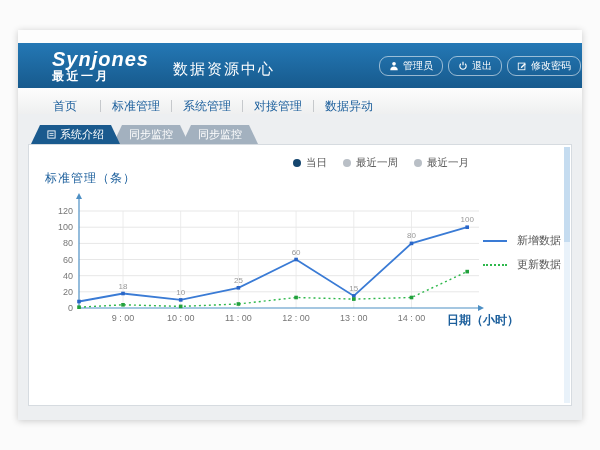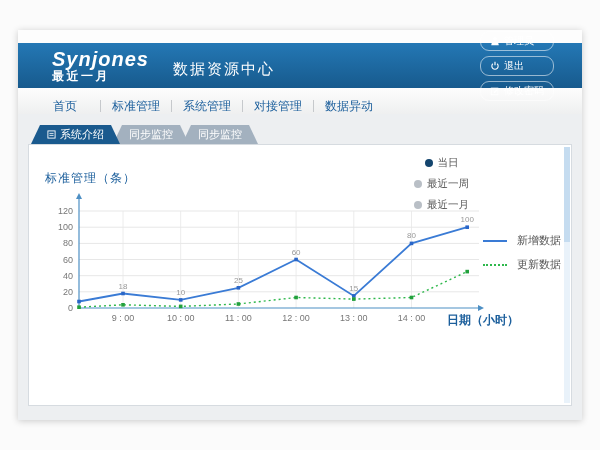--- a/index.html
+++ b/index.html
@@ -8,40 +8,40 @@
   .window { position:absolute; left:18px; top:30px; width:564px; height:390px;
     background:#fff; box-shadow:0 1px 7px rgba(0,0,0,.20); }
   .topstrip { height:13px; background:#fdfdfd; }
   
   .header { height:45px; background:linear-gradient(180deg,#2478b5,#175a8d);
     display:flex; align-items:center; position:relative; }
   .logo { margin-left:34px; line-height:1.05; }
   .logo-main { font-style:italic; font-weight:bold; font-size:20px; color:#fff; letter-spacing:1px; }
   .logo-sub { font-weight:bold; font-size:12px; color:#fff; letter-spacing:2.5px; }
   .app-title { color:#fff; font-size:15px; letter-spacing:2px; margin-left:24px; padding-top:8px; }
-  .user-menu { position:absolute; right:28px; top:50%; transform:translateY(-50%); display:flex; gap:5px;flex-direction:column; }
+  .user-menu { position:absolute; right:1px; top:50%; transform:translateY(-50%); display:flex; gap:5px; }
   .pill { display:flex; align-items:center; gap:4px; border:1px solid rgba(255,255,255,.55);
     border-radius:9px; padding:2px 9px; color:#fff; font-size:10px; cursor:pointer; white-space:nowrap; }
   .pill svg { display:block; }
   
   .nav { height:37px; background:linear-gradient(180deg,#fdfdfd,#e9eaeb);
     border-bottom:1px solid #c9cdd1; display:flex; align-items:center; padding-left:12px; }
   .nav-item { width:70px; text-align:center; color:#1c5f9c; font-size:12px; cursor:pointer; }
   .nav-sep { width:1px; height:12px; background:#c6c9cc; }
   
   .content { position:absolute; top:84px; bottom:0; left:0; right:0; background:#edeff1; }
   .tabs { position:absolute; left:13px; top:11px; display:flex; z-index:3; }
   .tab { height:19px; padding:0 16px; font-size:11px; color:#fff; background:#a3b1bf;
     clip-path:polygon(9px 0, calc(100% - 9px) 0, 100% 100%, 0 100%);
     margin-right:-7px; display:flex; align-items:center; gap:4px; cursor:pointer; }
   .tab.active { background:#1a5a8e; position:relative; z-index:2; }
   .panel { position:absolute; left:10px; right:10px; top:30px; bottom:14px;
     background:#fff; border:1px solid #d6dbe0; }
   
-  .filters { position:absolute; top:11px; right:102px; display:flex; gap:7px; align-items:center;flex-direction:column; }
+  .filters { position:absolute; top:11px; right:102px; display:flex; gap:16px; align-items:center; }
   .filter { display:flex; align-items:center; gap:5px; font-size:10.5px; color:#555; cursor:pointer; }
   .radio { width:8px; height:8px; border-radius:50%; background:#b9bfc6; }
   .radio.sel { background:#14456e; }
   
   .ylabel { position:absolute; left:16px; top:25px; color:#1c5f9c; font-size:12px; letter-spacing:1px; }
   #chart-svg { position:absolute; left:10px; top:44px; }
   .tick { font-family:"Liberation Sans",sans-serif; font-size:9px; fill:#777; }
   .plabel { font-family:"Liberation Sans",sans-serif; font-size:8px; fill:#999; }
   .xlabel { position:absolute; left:418px; top:167px; color:#1c5f9c; font-weight:bold; font-size:12px; }
   .legend { position:absolute; right:10px; top:88px; display:flex; flex-direction:column; gap:9px; }

